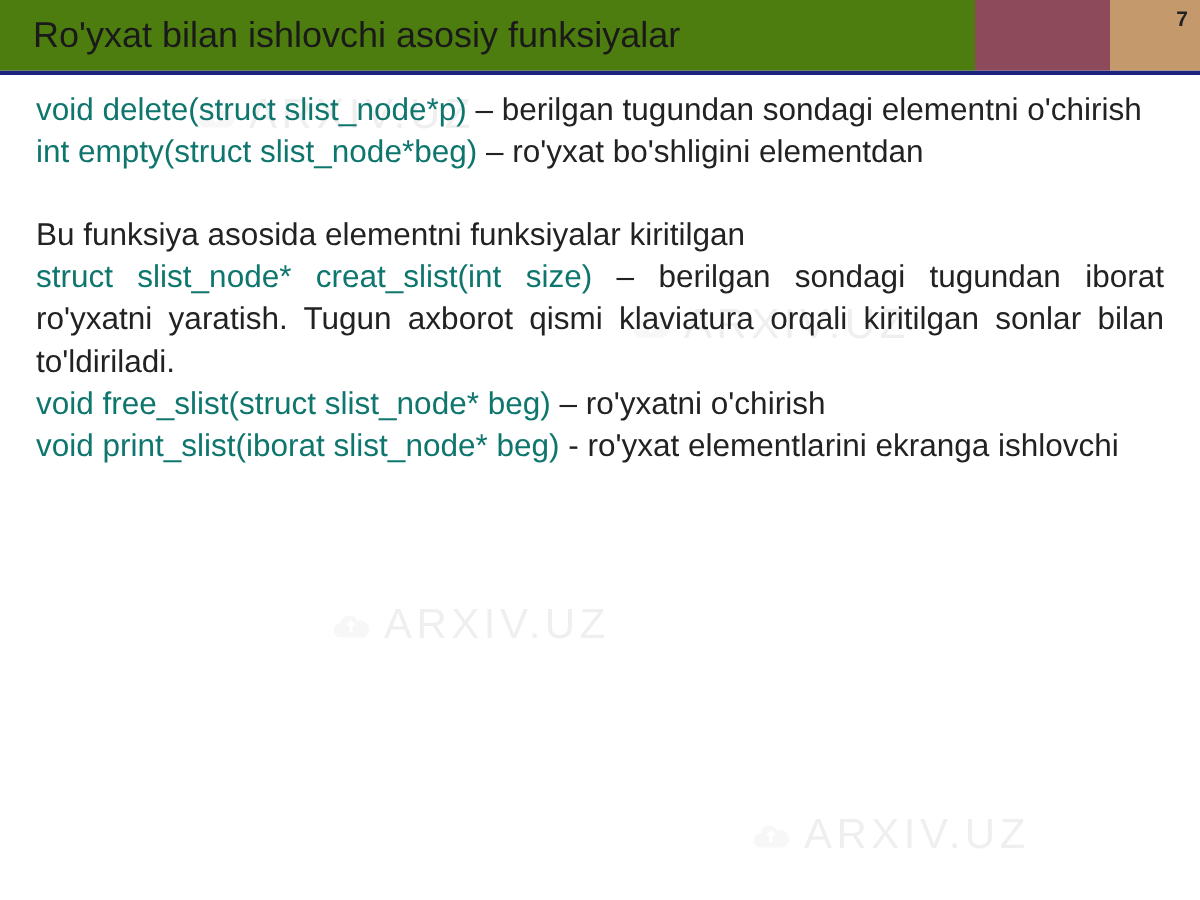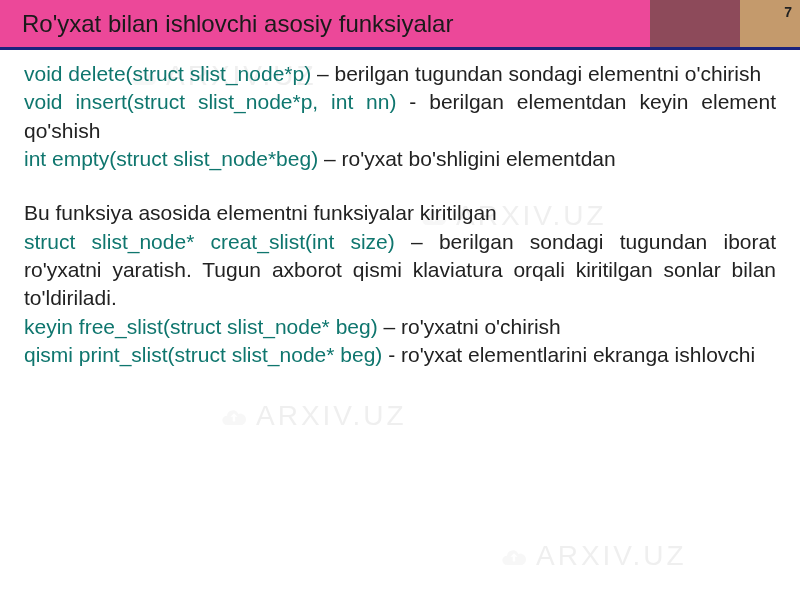--- a/index.html
+++ b/index.html
@@ -38,21 +38,21 @@
 
   .header-bar {
     width: 100%;
     height: 50px;
     display: flex;
     align-items: stretch;
     border-bottom: 3px solid #1a237e;
   }
   .header-title {
     flex: 1;
-    background: #ec4899;
+    background: #4d7c0f;
     color: #1a1a1a;
     font-size: 24px;
     display: flex;
     align-items: center;
     padding-left: 22px;
   }
   .header-mid {
     width: 90px;
     background: #8d4a5a;
   }
@@ -120,37 +120,34 @@
   <div class="header-mid"></div>
   <div class="header-page">7</div>
 </div>
 
 <div class="content">
 
   <div class="para">
     <span class="fn">void delete(struct slist_node*p)</span><span> – berilgan tugundan sondagi elementni o'chirish</span>
   </div>
 
-  <div class="para">
-    <span class="fn">void insert(struct slist_node*p, int nn)</span><span> - berilgan elementdan keyin element qo'shish</span>
-  </div>
 
   <div class="para">
     <span class="fn">int empty(struct slist_node*beg)</span><span> – ro'yxat bo'shligini elementdan</span>
   </div>
 
   <div class="gap"></div>
 
   <div class="para">Bu funksiya asosida elementni funksiyalar kiritilgan</div>
 
   <div class="para">
     <span class="fn">struct slist_node* creat_slist(int size)</span><span> – berilgan sondagi tugundan iborat ro'yxatni yaratish. Tugun axborot qismi klaviatura orqali kiritilgan sonlar bilan to'ldiriladi.</span>
   </div>
 
   <div class="para">
-    <span class="fn">keyin free_slist(struct slist_node* beg)</span><span> – ro'yxatni o'chirish</span>
+    <span class="fn">void free_slist(struct slist_node* beg)</span><span> – ro'yxatni o'chirish</span>
   </div>
 
   <div class="para">
-    <span class="fn">qismi print_slist(struct slist_node* beg)</span><span> - ro'yxat elementlarini ekranga ishlovchi</span>
+    <span class="fn">void print_slist(iborat slist_node* beg)</span><span> - ro'yxat elementlarini ekranga ishlovchi</span>
   </div>
 
 </div>
 
 </body></html>

